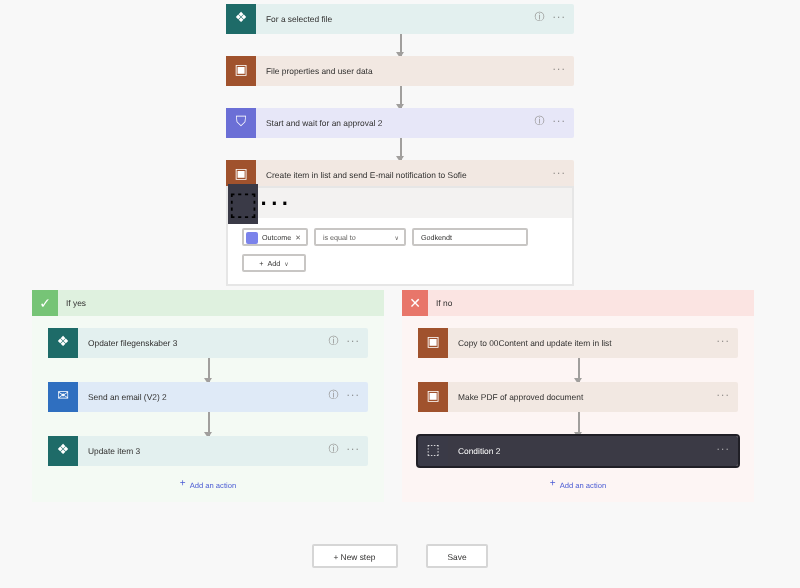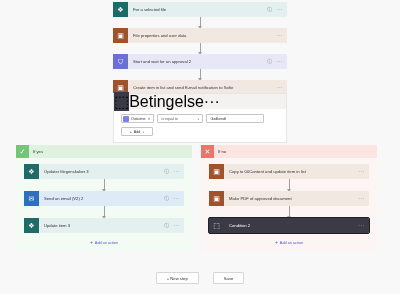--- a/index.html
+++ b/index.html
@@ -172,21 +172,20 @@
         <div class="dots">···</div>
       </div>
       <div style="position: relative; height: 12px;">
         <div class="conn" style="top: 0px; height: 12px;"></div>
       </div>
     </div>
 
   <div id="condition-block">
     <div id="condition-header">
       <div class="ico">⬚</div>
-      <div class="title">Betingelse</div>
       <div class="dots">···</div>
     </div>
     <div id="cond-body">
       <div id="cond-row">
         <div class="token">
           <span class="tok-ico"></span>
           <span class="tok-label">Outcome</span>
           <span class="tok-x">✕</span>
         </div>
         <div class="cond-select">

